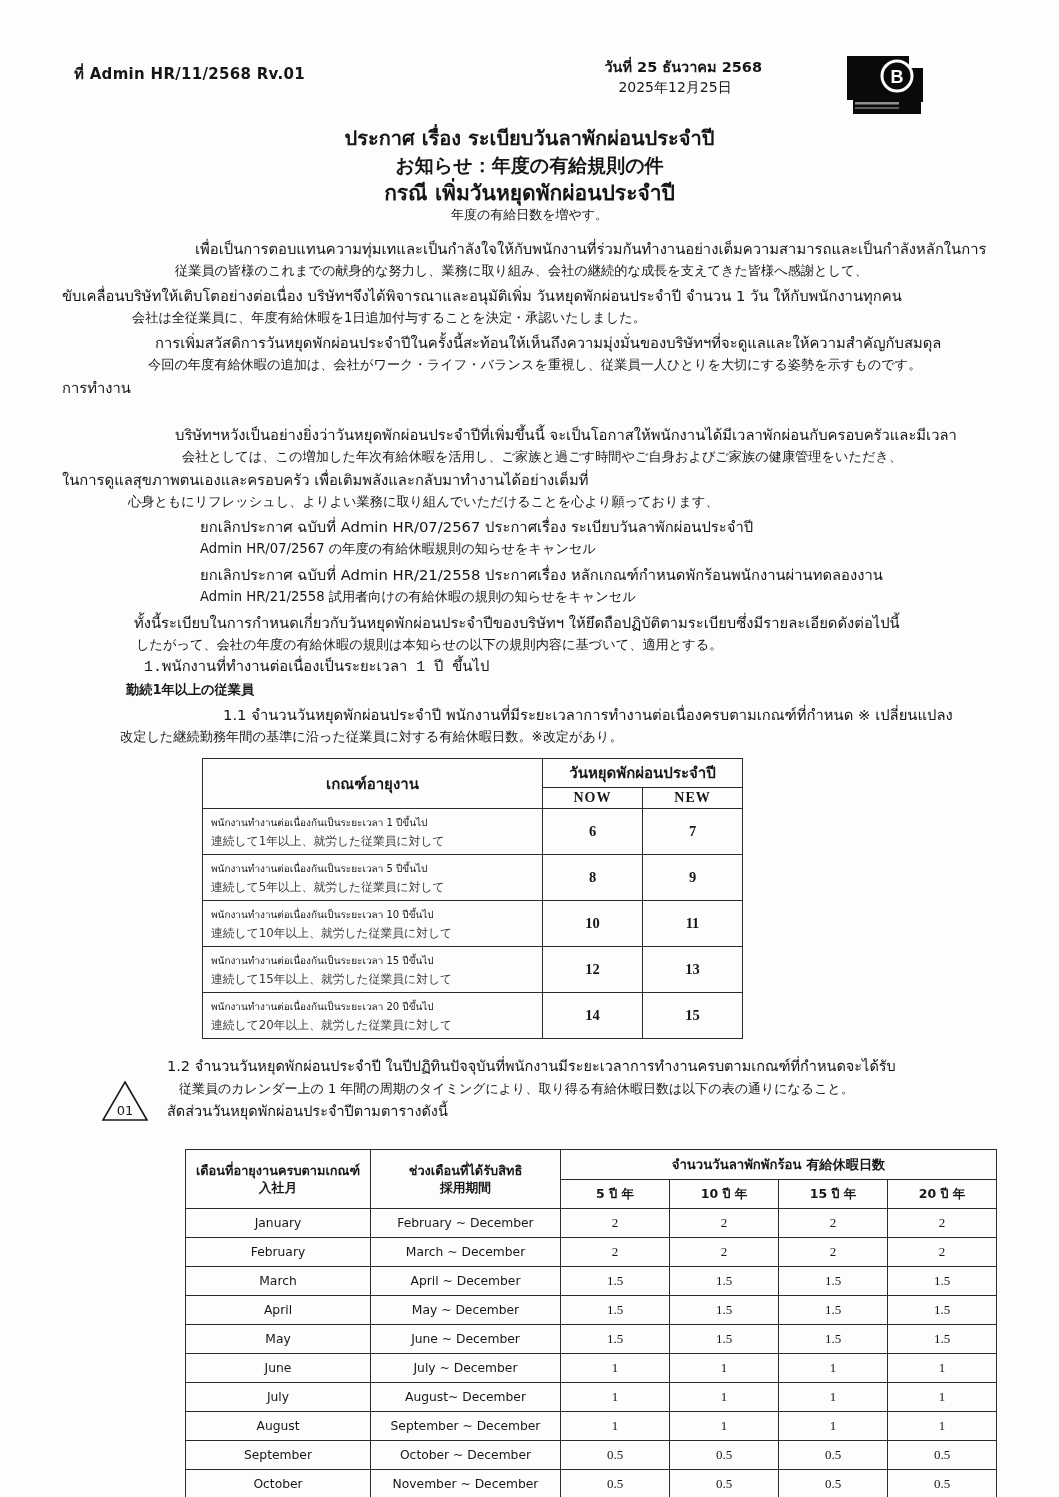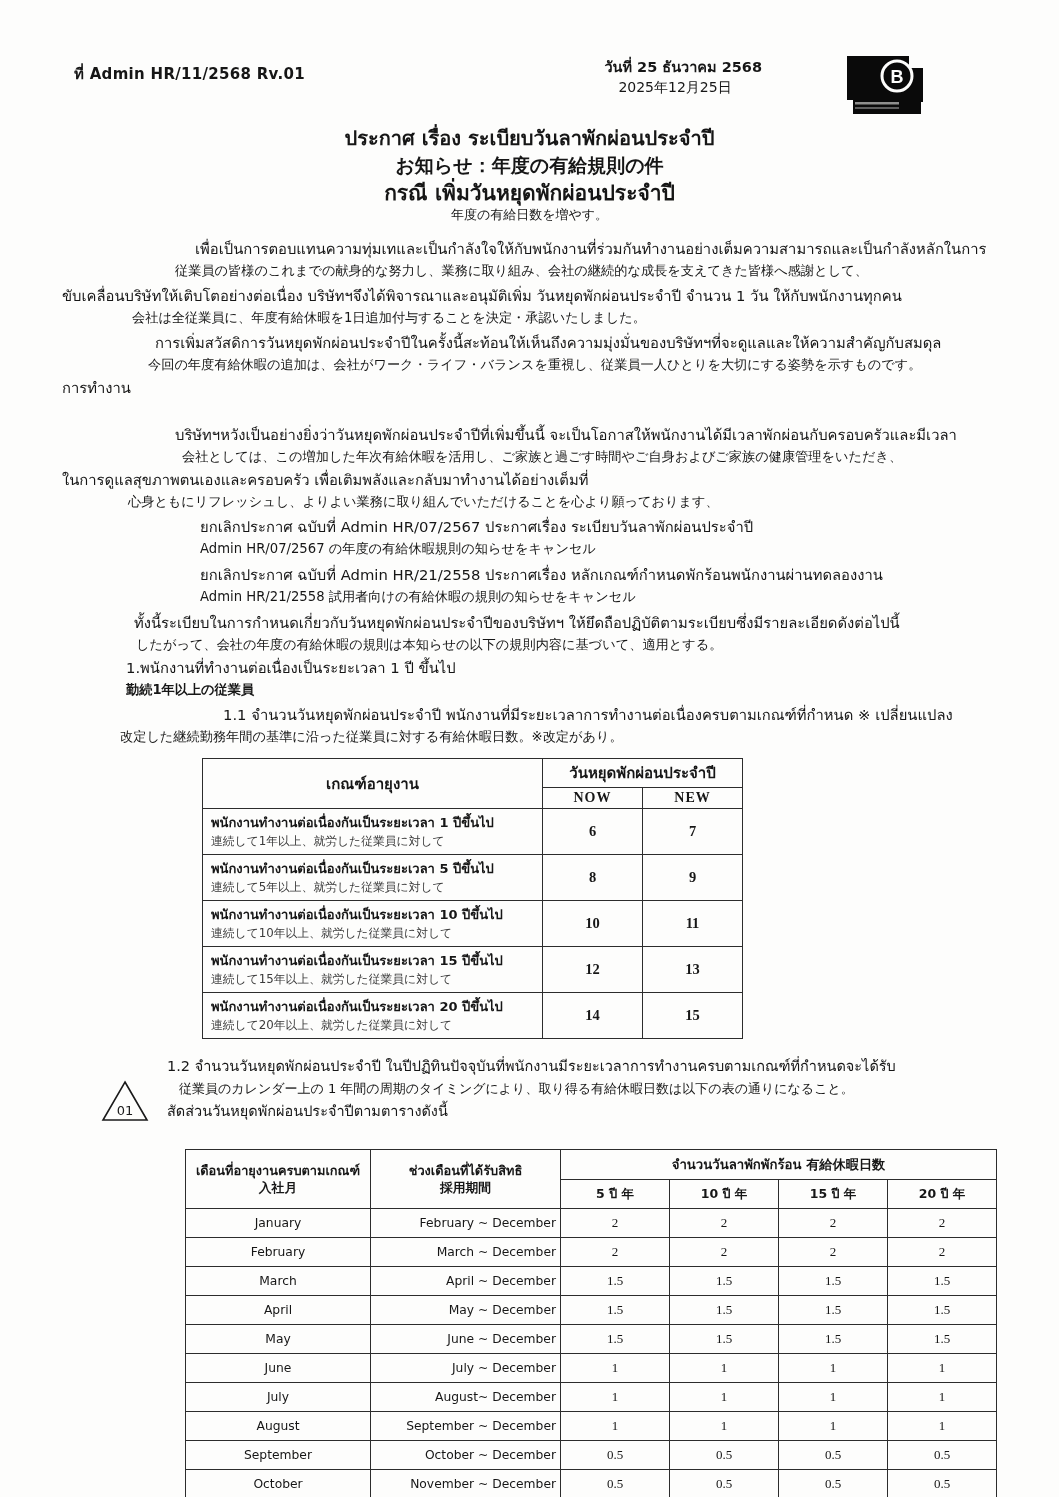--- a/index.html
+++ b/index.html
@@ -35,40 +35,40 @@
 
   
   table { border-collapse:collapse; }
   .tb1 { margin:10px 0 0 140px; }
   .tb1 th, .tb1 td { border:1.5px solid #2c2c2c; padding:2px 8px; }
   .tb1 .crit-h { width:340px; text-align:center; font-size:15px; font-weight:bold; }
   .tb1 .grp-h  { text-align:center; font-size:15px; font-weight:bold; }
   .tb1 .nn-h   { width:100px; text-align:center; font-size:14px; font-weight:bold;
                  font-family:Liberation Serif, serif; letter-spacing:1px; }
   .tb1 td.lbl { padding:4px 8px; }
-  .tb1 .lbl .lt { font-size:13px; font-weight:bold; line-height:20px; white-space:nowrap; }
+  .tb1 .lbl .lt { font-size:10px; font-weight:normal; line-height:20px; white-space:nowrap; }
   .tb1 .lbl .lj { font-size:11.8px; line-height:17px; color:#3a3a3a; white-space:nowrap; }
   .tb1 td.num { text-align:center; font-size:14.5px; font-weight:bold;
                 font-family:"Liberation Serif","DejaVu Serif",serif; }
 
   
   .sec12 { position:relative; margin-top:16px; padding-left:105px; min-height:78px; }
   .tri { position:absolute; left:38px; top:24px; }
   .sec12 .line.th { font-size:14.5px; }
   .sec12 .line.jp { font-size:13px; }
 
   
   .tb2 { margin:16px 0 0 123px; }
   .tb2 th, .tb2 td { border:1.5px solid #2c2c2c; text-align:center; }
   .tb2 .mo-h  { width:185px; font-size:12.8px; font-weight:bold; line-height:17px; padding:3px 4px; }
   .tb2 .pe-h  { width:190px; font-size:12.8px; font-weight:bold; line-height:17px; padding:3px 4px; }
   .tb2 .grp-h { font-size:13.2px; font-weight:bold; padding:4px 2px; }
   .tb2 .yr-h  { width:109px; font-size:12.5px; font-weight:bold; padding:4px 2px; }
   .tb2 td.mo  { font-size:12.3px; padding:6px 4px; }
-  .tb2 td.pe  { font-size:12.3px; padding:6px 4px;text-align:right; }
+  .tb2 td.pe  { font-size:12.3px; padding:6px 4px; }
   .tb2 td.num { font-size:13px; font-family:"Liberation Serif","DejaVu Serif",serif; padding:6px 2px; }
 </style>
 </head>
 <body>
 
 <div class="page">
   <div class="inner">
 
     <div class="hdr">
       <div class="doc-no">ที่  Admin HR/11/2568  Rv.01</div>
@@ -107,21 +107,21 @@
         <div class="line th" style="margin-left: 55px; margin-top: 24px;">บริษัทฯหวังเป็นอย่างยิ่งว่าวันหยุดพักผ่อนประจำปีที่เพิ่มขึ้นนี้ จะเป็นโอกาสให้พนักงานได้มีเวลาพักผ่อนกับครอบครัวและมีเวลา</div>
         <div class="line jp" style="margin-left: 62px;">会社としては、この増加した年次有給休暇を活用し、ご家族と過ごす時間やご自身およびご家族の健康管理をいただき、</div>
         <div class="line th" style="margin-left: -58px;">ในการดูแลสุขภาพตนเองและครอบครัว เพื่อเติมพลังและกลับมาทำงานได้อย่างเต็มที่</div>
         <div class="line jp" style="margin-left: 8px;">心身ともにリフレッシュし、よりよい業務に取り組んでいただけることを心より願っております、</div>
         <div class="line th" style="margin-left: 80px; margin-top: 2px;">ยกเลิกประกาศ ฉบับที่ Admin HR/07/2567 ประกาศเรื่อง ระเบียบวันลาพักผ่อนประจำปี</div>
         <div class="line jp" style="margin-left: 80px;">Admin HR/07/2567 の年度の有給休暇規則の知らせをキャンセル</div>
         <div class="line th" style="margin-left: 80px; margin-top: 3px;">ยกเลิกประกาศ ฉบับที่ Admin HR/21/2558 ประกาศเรื่อง หลักเกณฑ์กำหนดพักร้อนพนักงานผ่านทดลองงาน</div>
         <div class="line jp" style="margin-left: 80px;">Admin HR/21/2558 試用者向けの有給休暇の規則の知らせをキャンセル</div>
         <div class="line th" style="margin-left: 14px; margin-top: 3px;">ทั้งนี้ระเบียบในการกำหนดเกี่ยวกับวันหยุดพักผ่อนประจำปีของบริษัทฯ ให้ยึดถือปฏิบัติตามระเบียบซึ่งมีรายละเอียดดังต่อไปนี้</div>
         <div class="line jp" style="margin-left: 16px;">したがって、会社の年度の有給休暇の規則は本知らせの以下の規則内容に基づいて、適用とする。</div>
-        <div class="line th" style="margin-left: 6px;">1.พนักงานที่ทำงานต่อเนื่องเป็นระยะเวลา 1 ปี ขึ้นไป</div>
+        <div class="line th" style="margin-left: 24px; font-family: Liberation Mono, monospace;">1.พนักงานที่ทำงานต่อเนื่องเป็นระยะเวลา 1 ปี ขึ้นไป</div>
         <div class="line jp b" style="margin-left: 6px;">勤続1年以上の従業員</div>
         <div class="line th" style="margin-left: 103px; margin-top: 2px;">1.1 จำนวนวันหยุดพักผ่อนประจำปี พนักงานที่มีระยะเวลาการทำงานต่อเนื่องครบตามเกณฑ์ที่กำหนด  ※ เปลี่ยนแปลง</div>
         <div class="line jp" style="">改定した継続勤務年間の基準に沿った従業員に対する有給休暇日数。※改定があり。</div>
       </div>
 
     <table class="tb1">
       <thead>
         <tr>
           <th class="crit-h" rowspan="2">เกณฑ์อายุงาน</th>
           <th class="grp-h" colspan="2">วันหยุดพักผ่อนประจำปี</th>

